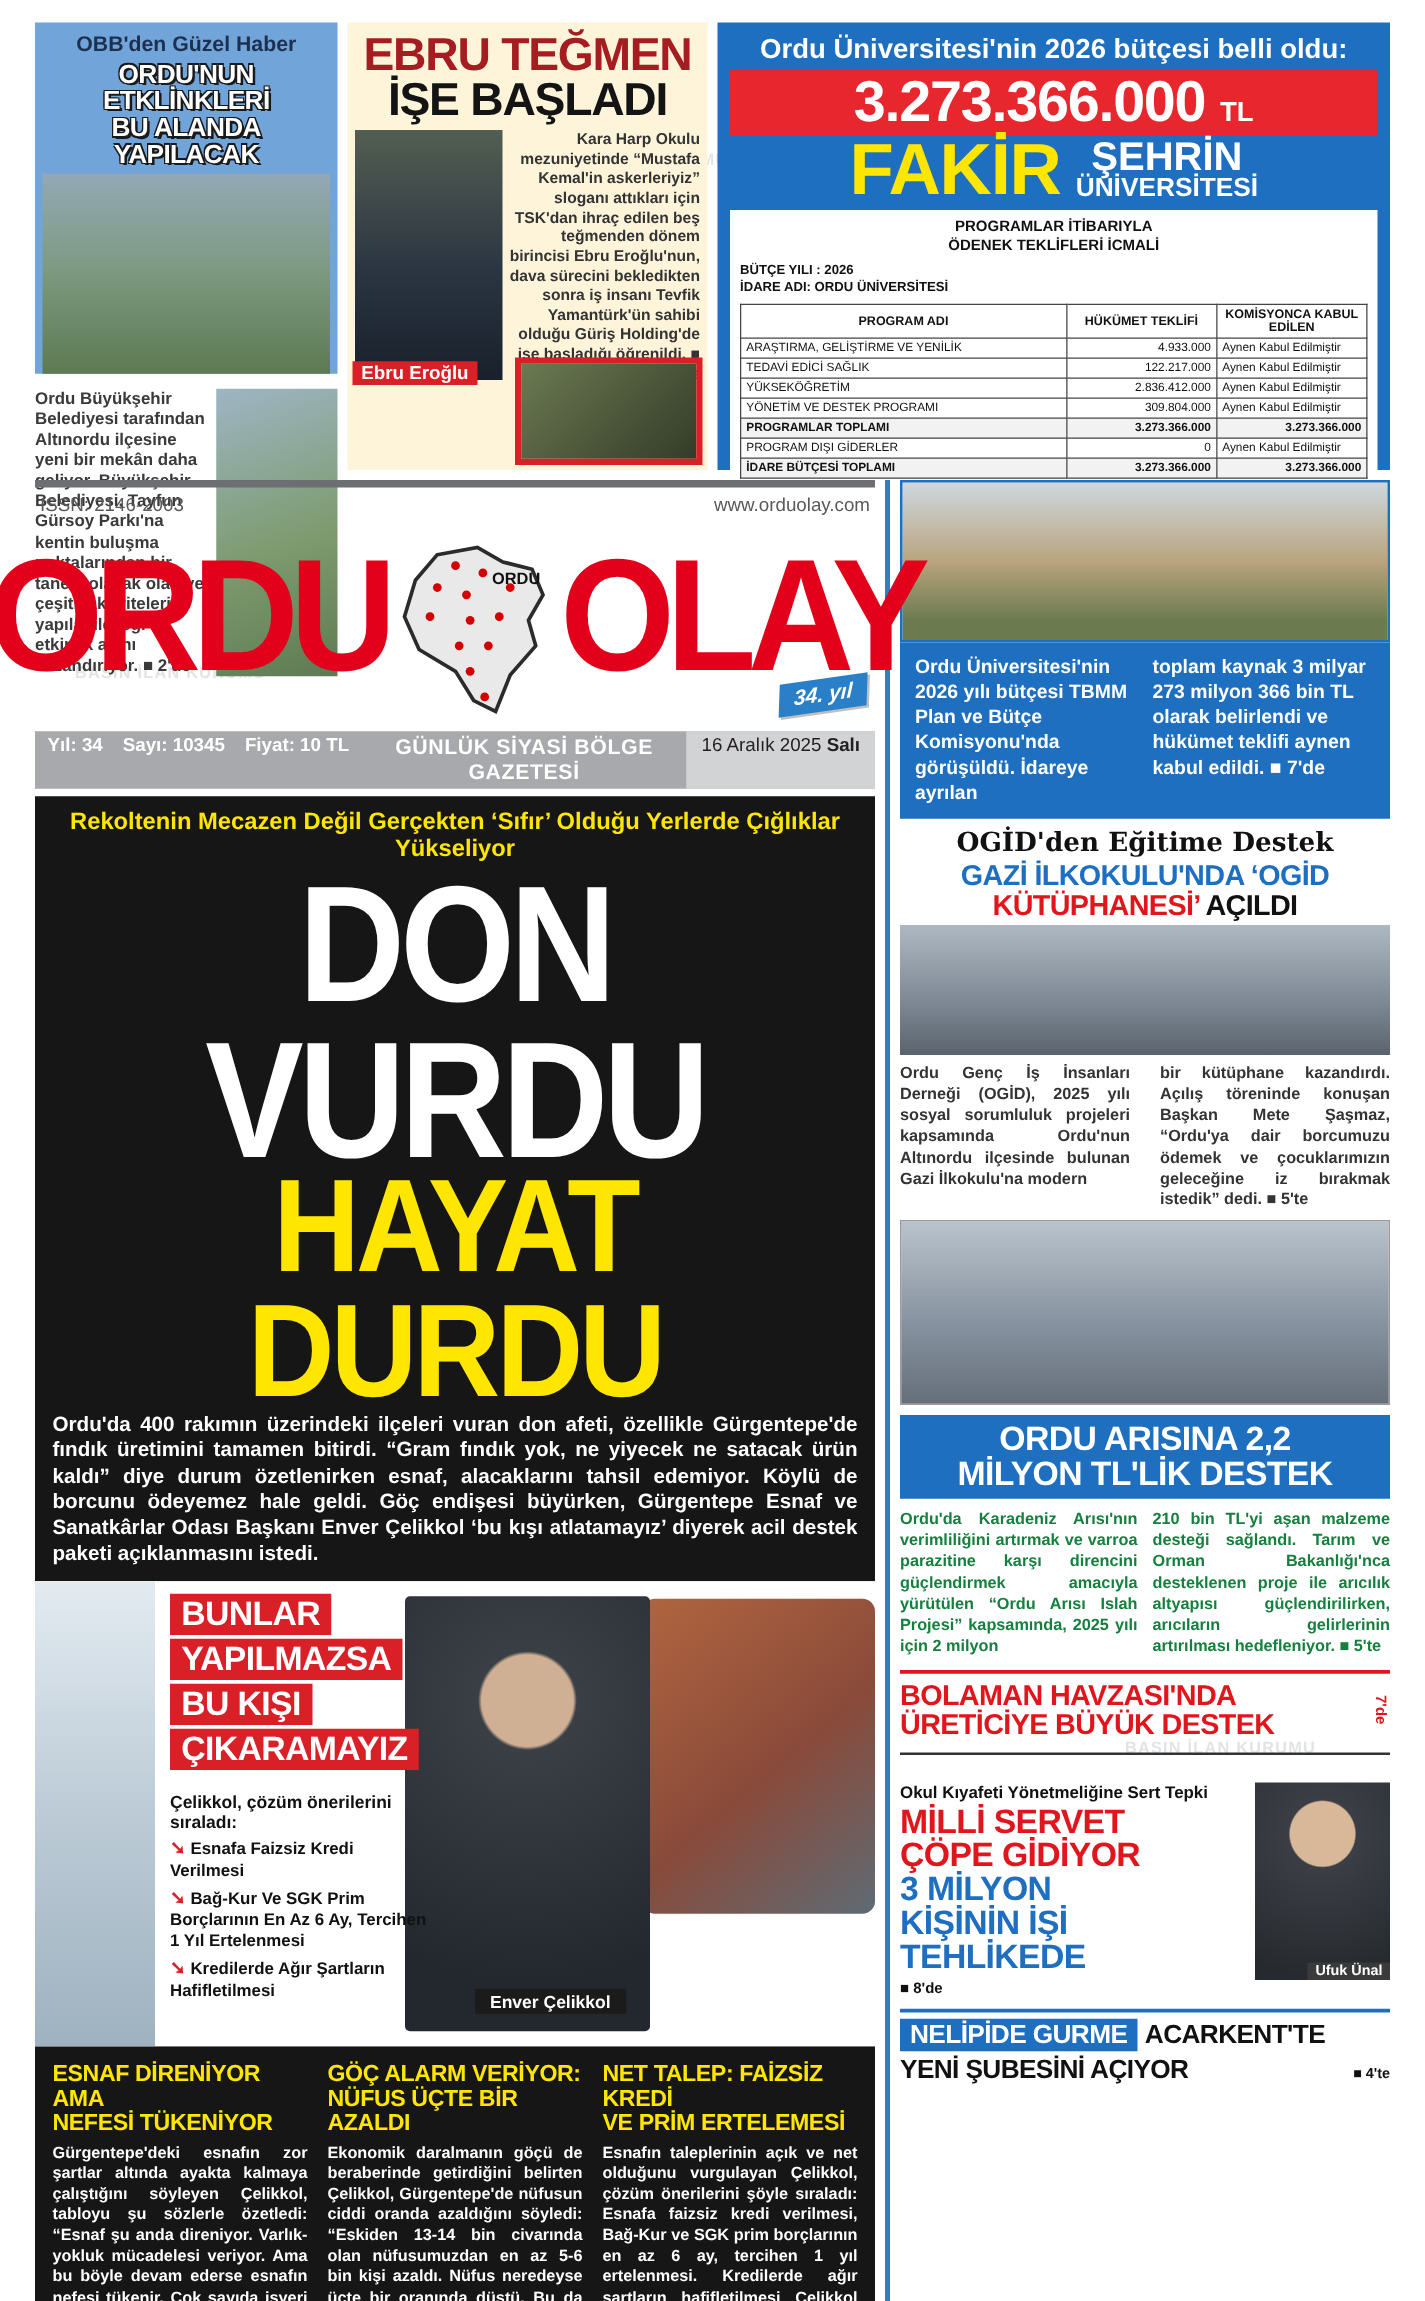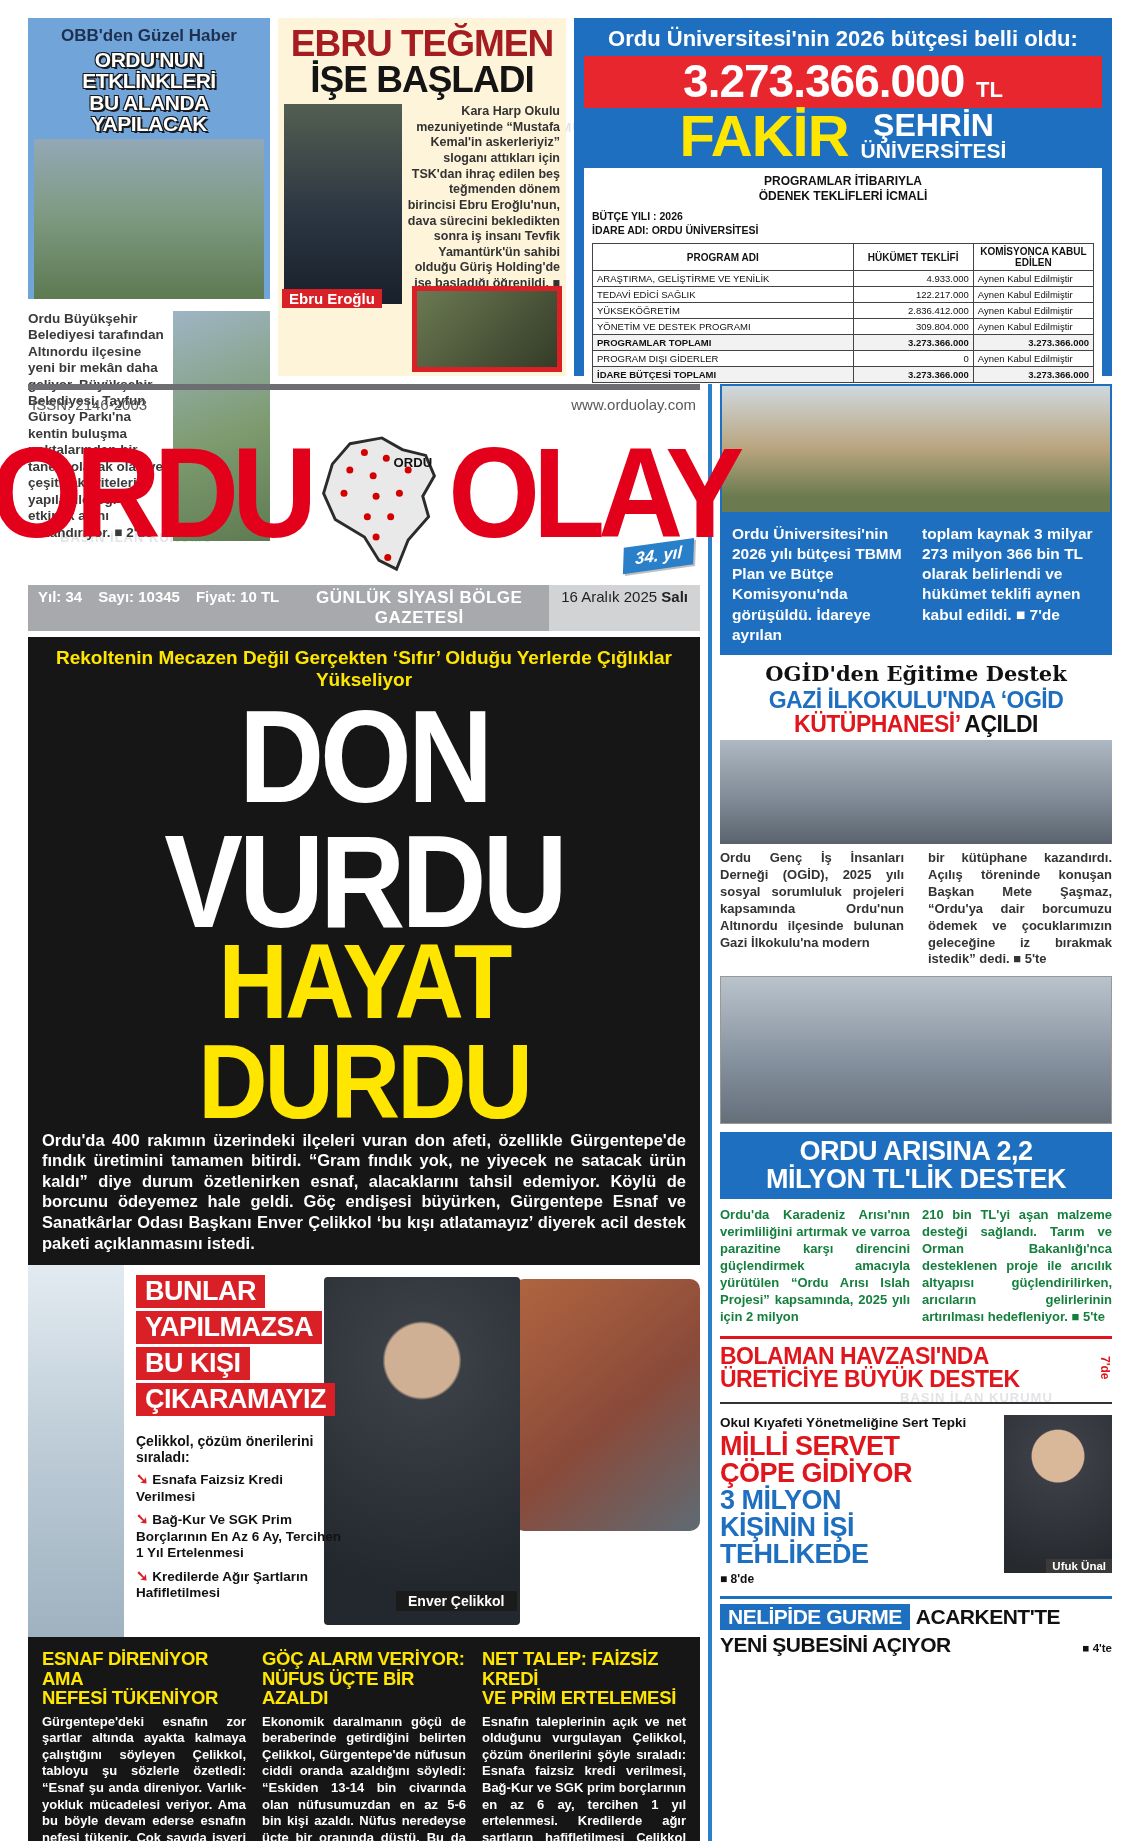--- a/index.html
+++ b/index.html
@@ -88,21 +88,21 @@
   .montage { position:relative; height:372px; background:#fff; overflow:hidden; }
   .ice { position:absolute; left:0; top:0; width:96px; height:100%; }
   .sol-head { position:absolute; left:108px; top:10px; display:flex; flex-direction:column; align-items:flex-start; gap:3px; z-index:3; }
   .sol-head span { background:#d92027; color:#fff; font-weight:bold; font-size:27px; padding:1px 9px; letter-spacing:-0.5px; }
   .sol-text { position:absolute; left:108px; top:168px; width:208px; z-index:3; }
   .sol-intro { font-weight:bold; font-size:14px; color:#111; margin-bottom:5px; }
   .sol-item { font-weight:bold; font-size:13.5px; color:#111; line-height:1.22; margin-bottom:5px; }
   .sol-item .arr { color:#d92027; font-size:15px; }
   .portrait { position:absolute; left:296px; top:12px; width:196px; height:348px; z-index:2; border-radius:4px; }
   .town { position:absolute; right:0; top:14px; width:186px; height:252px; border-radius:10px; z-index:1; }
-  .enver-label { position:absolute; left:368px; bottom:26px; background:#1b1b1b; color:#fff; font-weight:bold;
+  .enver-label { position:absolute; left:352px; bottom:26px; background:#1b1b1b; color:#fff; font-weight:bold;
                  font-size:14px; padding:2px 12px; z-index:4; }
 
   
   .threecols { background:#161616; display:flex; gap:16px; padding:12px 14px 14px 14px; }
   .col { flex:1; }
   .col-h { color:#ffe600; font-weight:bold; font-size:18.5px; line-height:1.05; letter-spacing:-0.3px; }
   .col-b { color:#fff; font-weight:bold; font-size:13px; line-height:1.28; text-align:justify; margin-top:6px; }
 
   
   .uni-photo { height:130px; border:2px solid #1e6fbf; }
@@ -118,21 +118,21 @@
   .ogid-body { display:flex; gap:24px; margin-top:6px; font-size:13px; font-weight:bold; color:#333; line-height:1.3; text-align:justify; }
   .ogid-body div { flex:1; }
   .group-photo { height:148px; margin-top:8px; border:1px solid #999; }
   .arisina-h { background:#1e6fbf; color:#fff; font-weight:bold; font-size:27px; text-align:center;
                line-height:1.02; letter-spacing:-0.5px; padding:6px 4px; margin-top:8px; }
   .arisina-body { display:flex; gap:12px; margin-top:8px; font-size:13px; font-weight:bold; color:#15803d; line-height:1.3; text-align:justify; }
   .arisina-body div { flex:1; }
   .bolaman { display:flex; align-items:center; margin-top:10px; border-top:3px solid #e0161c; padding-top:6px; }
   .bolaman-h { flex:1; color:#e0161c; font-weight:bold; font-size:23px; line-height:1.02; letter-spacing:-0.5px; }
   .bolaman-ref { writing-mode:vertical-rl; font-size:12px; font-weight:bold; color:#e0161c; }
-  .milli { display:flex; margin-top:10px; border-top:2px solid #333; padding-top:11px; }
+  .milli { display:flex; margin-top:10px; border-top:2px solid #333; padding-top:22px; }
   .milli-text { flex:1; }
   .milli-kicker { font-size:13.5px; font-weight:bold; color:#111; margin-bottom:3px; }
   .milli-red { color:#e0161c; font-weight:bold; font-size:27px; line-height:1; letter-spacing:-0.5px; }
   .milli-blue { color:#1e6fbf; font-weight:bold; font-size:27px; line-height:1; letter-spacing:-0.5px; }
   .milli-ref { font-size:12px; font-weight:bold; color:#111; margin-top:4px; }
   .milli-photo { width:108px; height:158px; position:relative; margin-left:6px; }
   .milli-label { position:absolute; right:0; bottom:0; background:#3a3a3a; color:#fff; font-size:11.5px;
                  font-weight:bold; padding:1px 6px; }
   .nelipide { margin-top:10px; border-top:3px solid #1e6fbf; padding-top:5px; }
   .nel-l1 { display:flex; align-items:center; gap:6px; }

